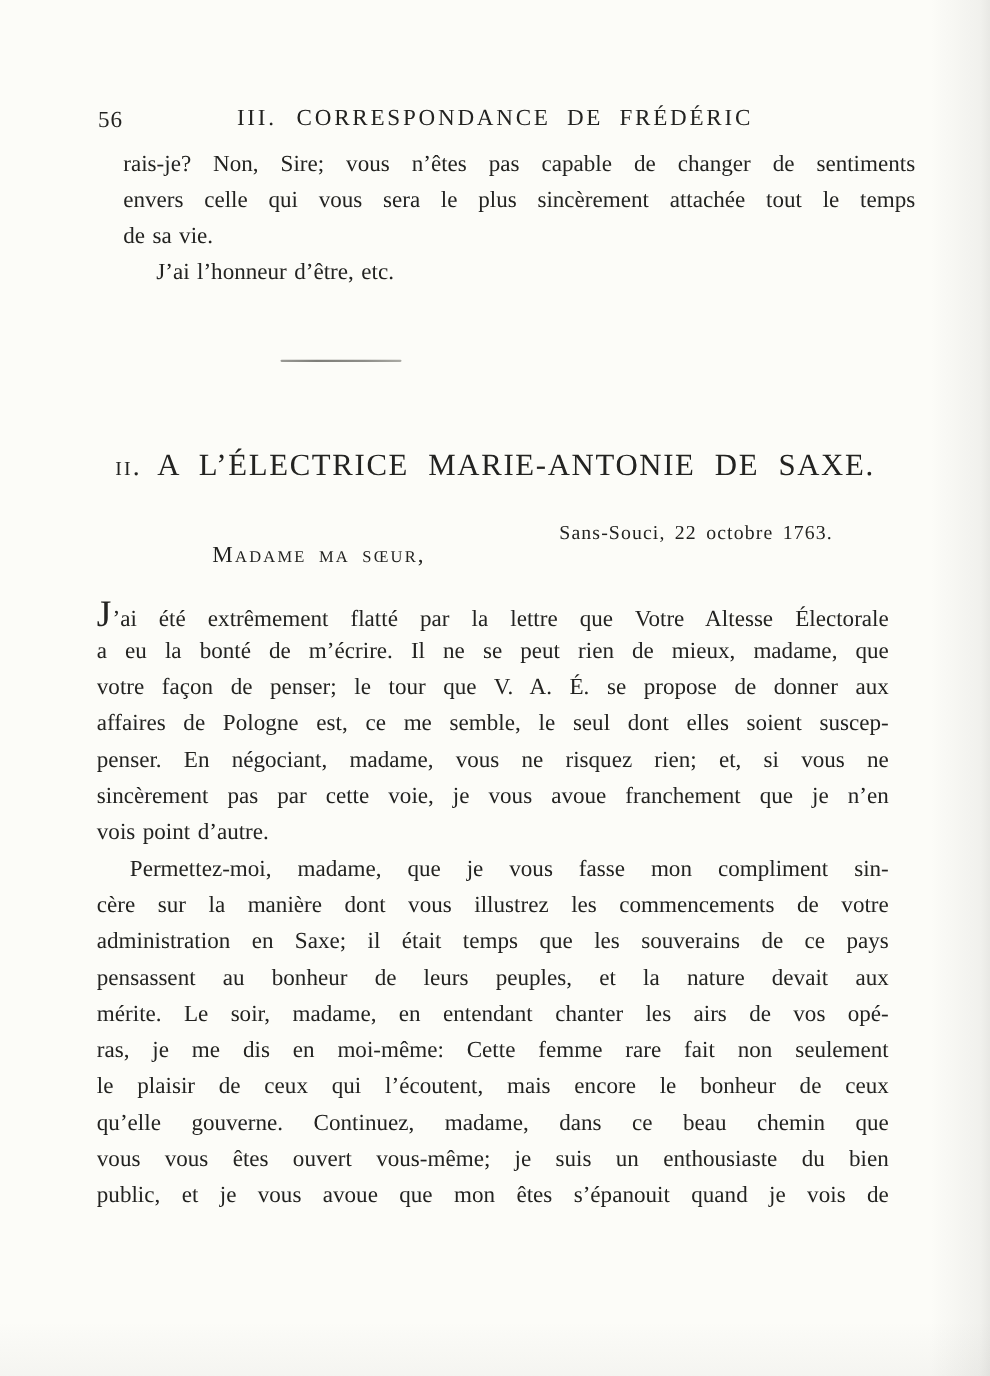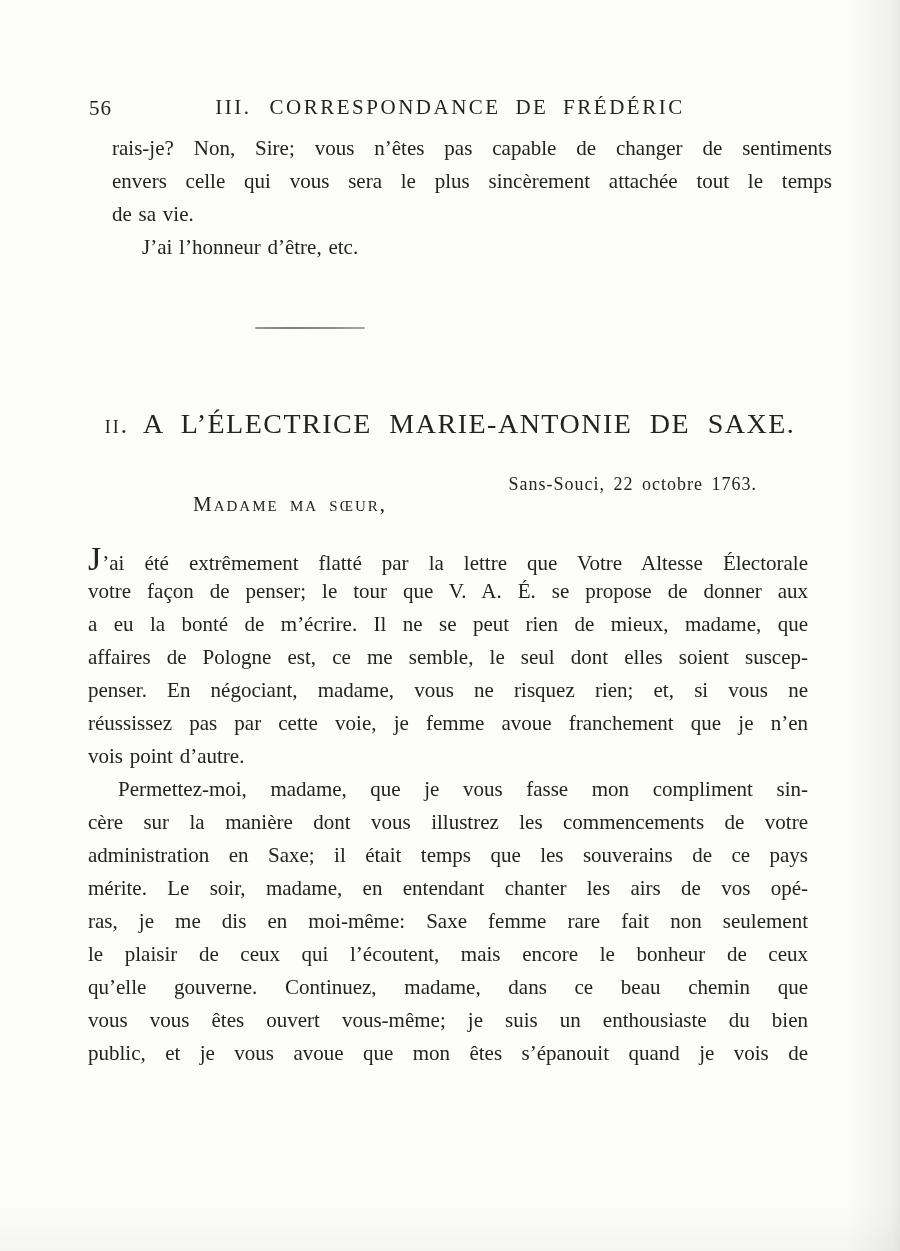--- a/index.html
+++ b/index.html
@@ -142,30 +142,31 @@
   <div class="section-heading">
     <span class="sec-num">ii.</span><span class="sec-title">A L’ÉLECTRICE MARIE-ANTONIE DE SAXE.</span>
   </div>
 
   <div class="dateline">Sans-Souci, 22 octobre 1763.</div>
 
   <div class="salutation">Madame ma sœur,</div>
 
   <div class="text-block letter-block">
     <div class="jline"><span class="initial">J</span><span>’ai été extrêmement flatté par la lettre que Votre Altesse Électorale</span></div>
+    <div class="jline">a eu la bonté de m’écrire. Il ne se peut rien de mieux, madame, que</div>
     <div class="jline">votre façon de penser; le tour que V. A. É. se propose de donner aux</div>
-    <div class="jline">a eu la bonté de m’écrire. Il ne se peut rien de mieux, madame, que</div>
     <div class="jline">affaires de Pologne est, ce me semble, le seul dont elles soient suscep-</div>
     <div class="jline">penser. En négociant, madame, vous ne risquez rien; et, si vous ne</div>
-    <div class="jline">réussissez pas par cette voie, je femme avoue franchement que je n’en</div>
+    <div class="jline">sincèrement pas par cette voie, je vous avoue franchement que je n’en</div>
     <div class="lline">vois point d’autre.</div>
     <div class="jline indent">Permettez-moi, madame, que je vous fasse mon compliment sin-</div>
     <div class="jline">cère sur la manière dont vous illustrez les commencements de votre</div>
     <div class="jline">administration en Saxe; il était temps que les souverains de ce pays</div>
+    <div class="jline">pensassent au bonheur de leurs peuples, et la nature devait aux</div>
     <div class="jline">mérite. Le soir, madame, en entendant chanter les airs de vos opé-</div>
-    <div class="jline">ras, je me dis en moi-même: Saxe femme rare fait non seulement</div>
+    <div class="jline">ras, je me dis en moi-même: Cette femme rare fait non seulement</div>
     <div class="jline">le plaisir de ceux qui l’écoutent, mais encore le bonheur de ceux</div>
     <div class="jline">qu’elle gouverne. Continuez, madame, dans ce beau chemin que</div>
     <div class="jline">vous vous êtes ouvert vous-même; je suis un enthousiaste du bien</div>
     <div class="jline">public, et je vous avoue que mon êtes s’épanouit quand je vois de</div>
   </div>
 
 </div>
 
 </body></html>

